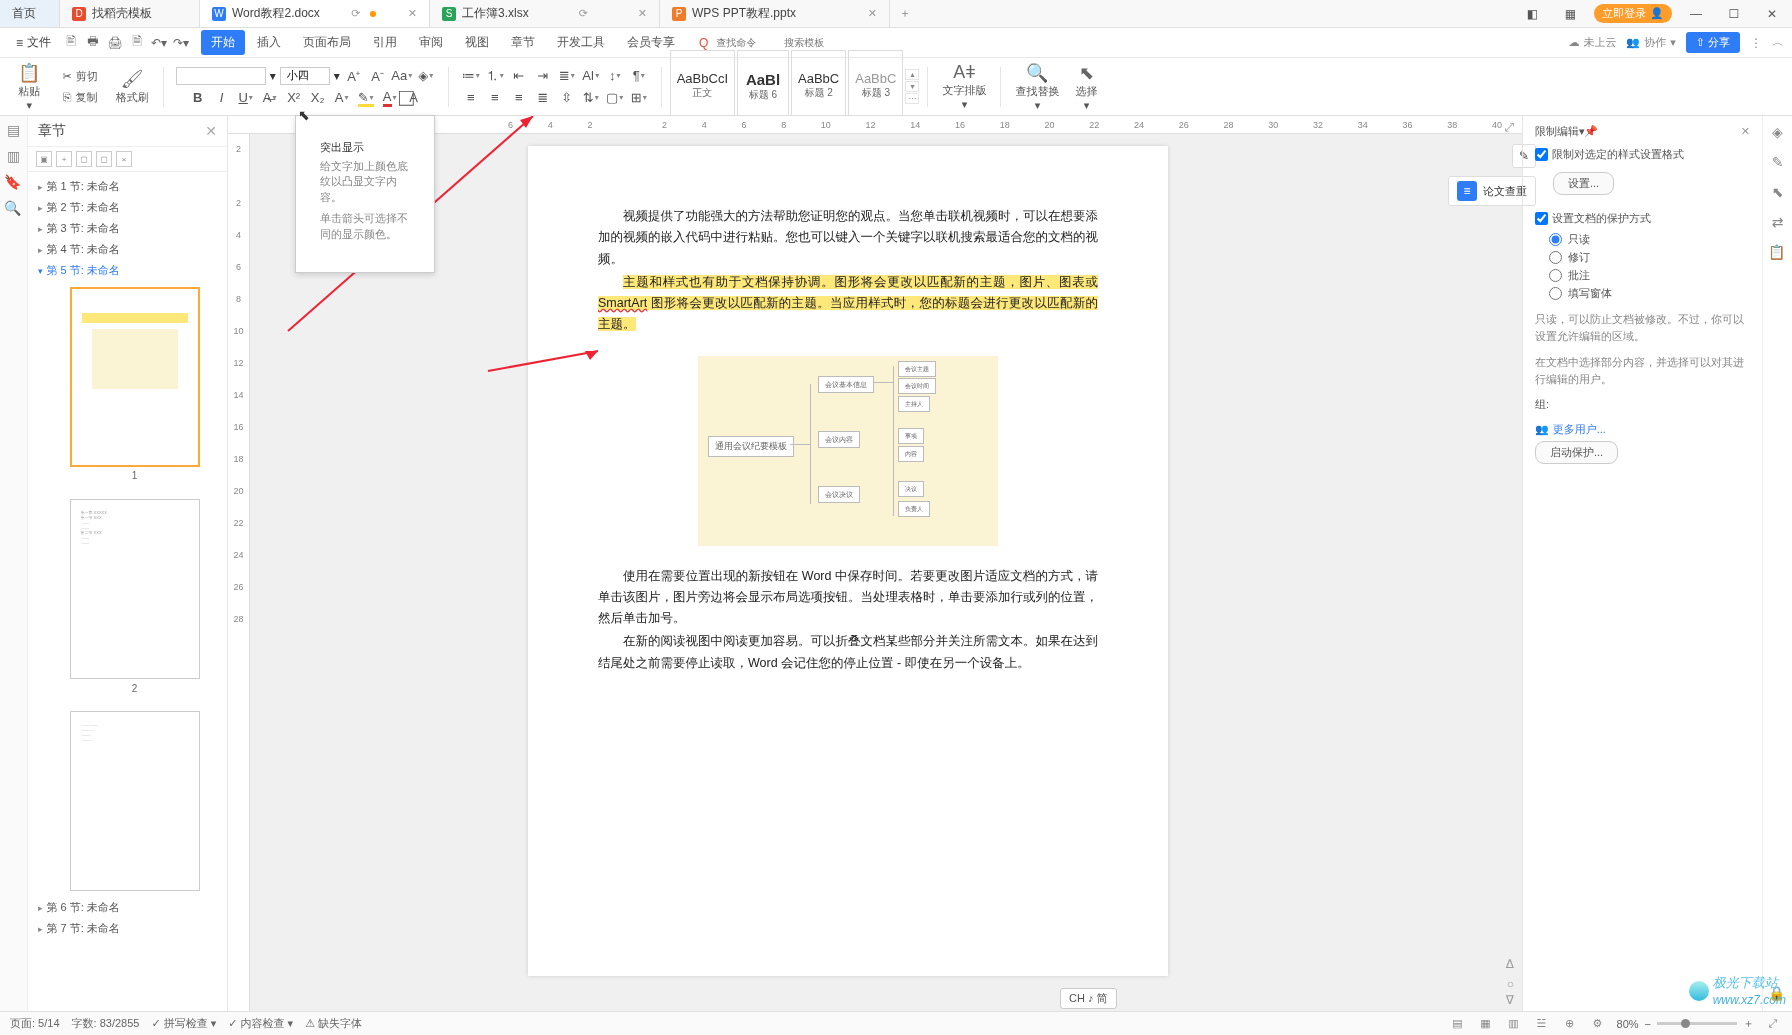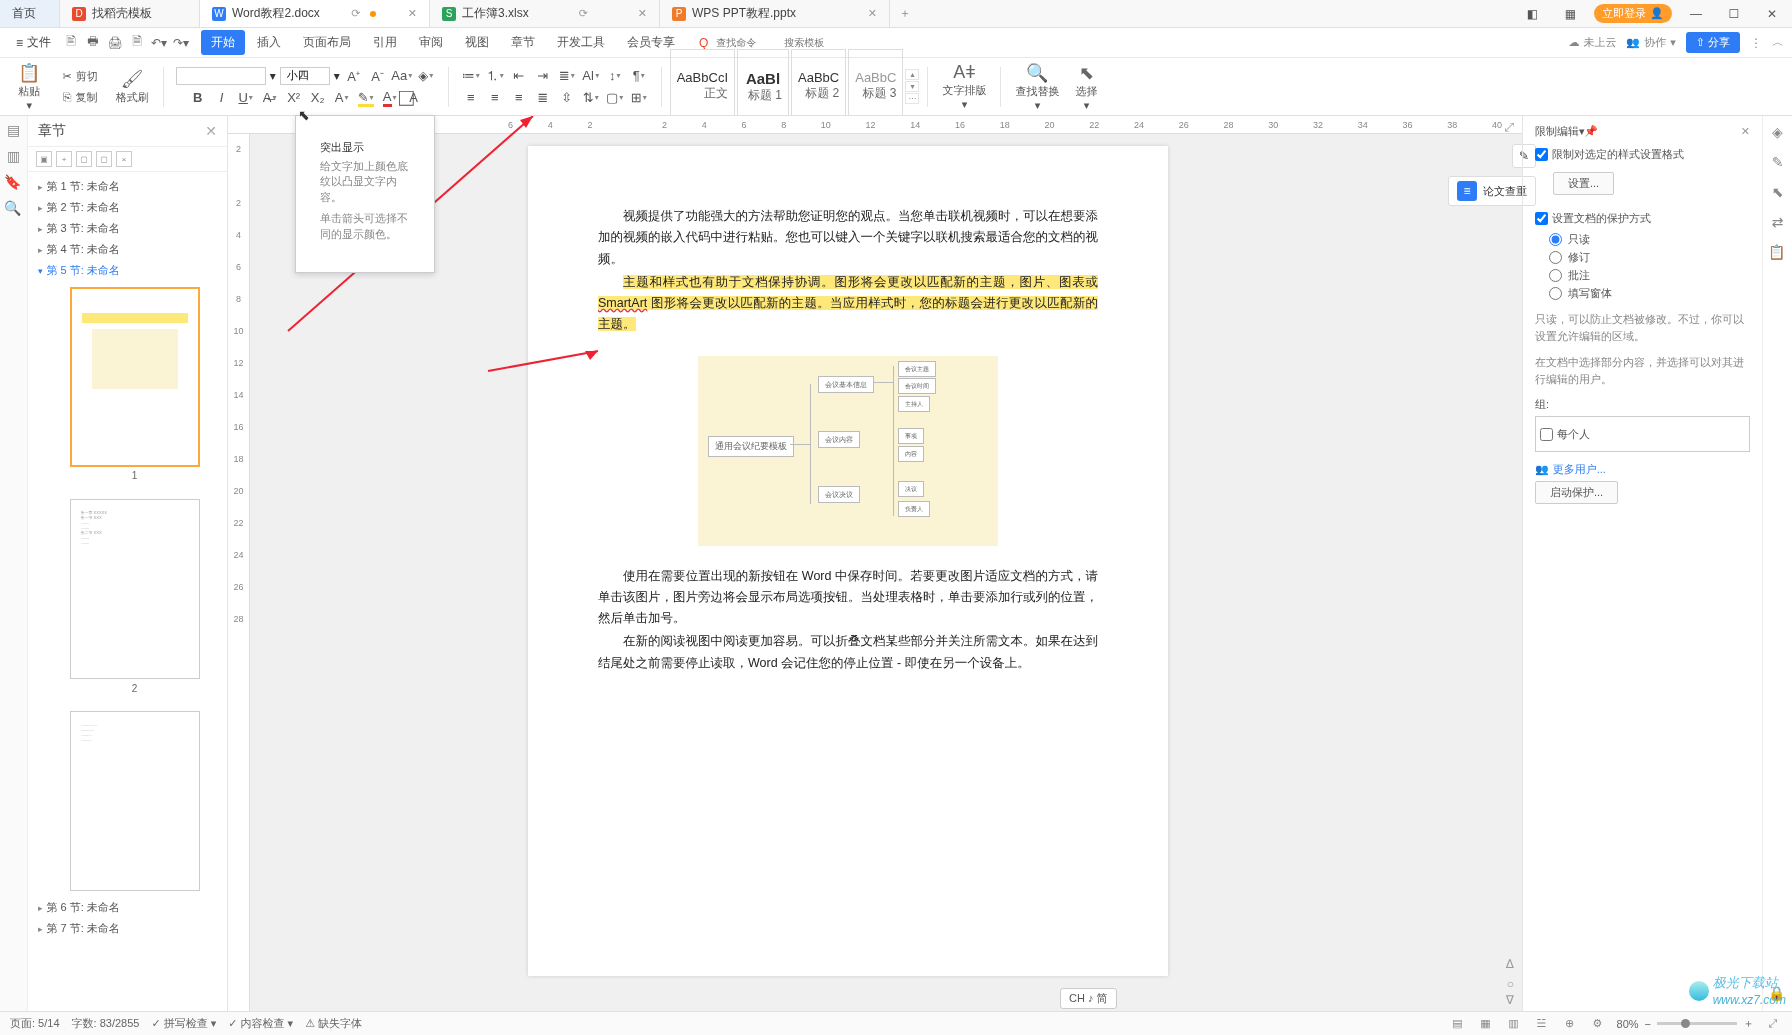--- a/index.html
+++ b/index.html
@@ -44,21 +44,21 @@
 .ribbon .smbtn { display: flex; align-items: center; gap: 4px; font-size: 11px; color: #555; padding: 2px 4px; }
 .fontsel { border: 1px solid #ccc; padding: 2px 6px; font-size: 11px; width: 90px; }
 .sizesel { border: 1px solid #ccc; padding: 2px 6px; font-size: 11px; width: 50px; }
 .btngrid span, .tool { width: 20px; height: 20px; display: inline-flex; align-items: center; justify-content: center; color: #555; font-size: 13px; cursor: pointer; }
 .tool.dd::after { content: "▾"; font-size: 8px; color: #888; margin-left: 1px; }
 .highlight-tool { position: relative; }
 .highlight-tool .bar { position: absolute; bottom: 1px; left: 2px; right: 2px; height: 3px; background: #fddb3a; }
 .styles { display: flex; gap: 2px; }
 .styles .stbox { border: 1px solid #ddd; padding: 20px 6px; text-align: center; min-width: 52px; }
 .styles .stbox .prev { font-size: 13px; color: #333; }
-.styles .stbox .nm { font-size: 12px; color: #666; text-align: right; }
+.styles .stbox .nm { font-size: 10px; color: #666; }
 .styles .nav { display: flex; flex-direction: column; justify-content: center; gap: 1px; }
 .styles .nav span { font-size: 8px; color: #888; width: 14px; text-align: center; border: 1px solid #e5e5e5; }
 
 
 .body { display: flex; height: calc(100% - 28px - 30px - 58px - 24px); }
 .leftbar { width: 28px; background: #fafafa; border-right: 1px solid #eee; display: flex; flex-direction: column; align-items: center; padding-top: 6px; gap: 10px; }
 .leftbar span { color: #888; font-size: 14px; cursor: pointer; }
 .outline { width: 200px; border-right: 1px solid #e5e5e5; display: flex; flex-direction: column; overflow: hidden; }
 .outline .hdr { display: flex; align-items: center; padding: 6px 10px; font-size: 14px; color: #444; border-bottom: 1px solid #eee; }
 .outline .hdr .x { margin-left: auto; color: #aaa; cursor: pointer; }
@@ -91,21 +91,21 @@
 .tooltip .ttl { color: #333; margin-bottom: 4px; font-weight: 500; }
 .tooltip .desc { color: #888; line-height: 1.4; margin-bottom: 6px; }
 
 .arrow { position: absolute; stroke: #e23; stroke-width: 2; fill: none; z-index: 40; pointer-events: none; }
 
 .rpane { width: 240px; border-left: 1px solid #e5e5e5; padding: 8px 12px; font-size: 11px; color: #555; position: relative; }
 .rpane .hdr { display: flex; align-items: center; margin-bottom: 8px; }
 .rpane .hdr .x { margin-left: auto; color: #999; }
 .rpane .hdr .pin { color: #999; margin-right: 6px; }
 .rpane .chk { display: flex; align-items: center; gap: 4px; margin: 6px 0; }
-.rpane .btn { border: 1px solid #ccc; padding: 3px 14px; border-radius: 2px; background: #fafafa; margin: 4px 0 10px 18px; display: inline-block; }
+.rpane .btn { border: 1px solid #ccc; padding: 3px 14px; border-radius: 9px; background: #fafafa; margin: 4px 0 10px 18px; display: inline-block; }
 .rpane .radio { display: flex; align-items: center; gap: 6px; margin: 3px 0 3px 14px; }
 .rpane .radio input { accent-color: #2e7cf6; }
 .rpane .note { color: #888; line-height: 1.5; margin: 10px 0; }
 .rpane .grp-lbl { margin-top: 8px; }
 .rpane .listbox { border: 1px solid #ccc; height: 36px; padding: 4px; margin-top: 4px; }
 .rpane .more { color: #2e7cf6; margin-top: 10px; display: flex; align-items: center; gap: 4px; }
 
 .rightbar { width: 30px; border-left: 1px solid #eee; display: flex; flex-direction: column; align-items: center; padding-top: 8px; gap: 14px; }
 .rightbar span { color: #888; font-size: 14px; cursor: pointer; }
 
@@ -285,21 +285,21 @@
     </div>
   </div>
   <div class="sep"></div>
   <div class="styles">
     <div class="stbox">
         <div class="prev">AaBbCcI</div>
         <div class="nm">正文</div>
       </div>
     <div class="stbox">
         <div class="prev" style="font-weight:bold;font-size:15px">AaBl</div>
-        <div class="nm">标题 1</div>
+        <div class="nm">标题 6</div>
       </div>
     <div class="stbox">
         <div class="prev">AaBbC</div>
         <div class="nm">标题 2</div>
       </div>
     <div class="stbox">
         <div class="prev" style="color:#999">AaBbC</div>
         <div class="nm">标题 3</div>
       </div>
     <div class="nav">
@@ -480,26 +480,20 @@
         <input type="radio" name="p" style="">
         <span>批注</span>
       </label>
     <label class="radio">
         <input type="radio" name="p" style="">
         <span>填写窗体</span>
       </label>
     <div class="note">只读，可以防止文档被修改。不过，你可以设置允许编辑的区域。</div>
     <div class="note">在文档中选择部分内容，并选择可以对其进行编辑的用户。</div>
     <div class="grp-lbl">组:</div>
-    <div class="listbox">
-        <label class="chk">
-          <input type="checkbox" style="">
-          <span>每个人</span>
-        </label>
-      </div>
     <div class="more">
         <span>👥</span>
         <span>更多用户...</span>
       </div>
     <div class="btn" style="margin-left:0">启动保护...</div>
   </div>
 
   <div class="rightbar">
     <span>◈</span>
     <span>✎</span>

